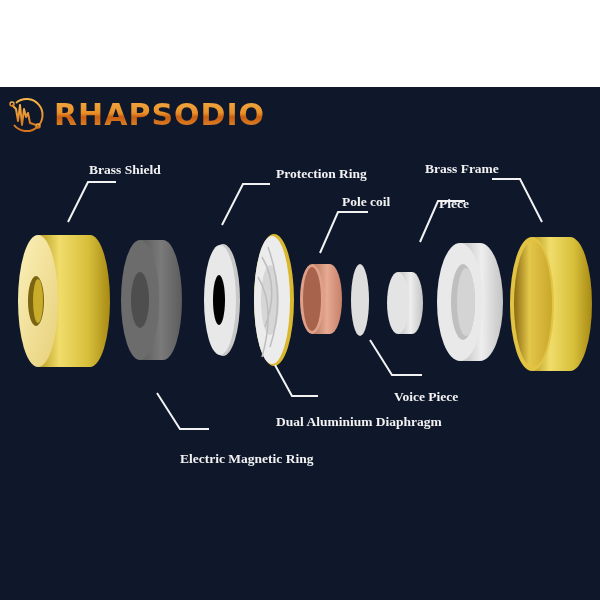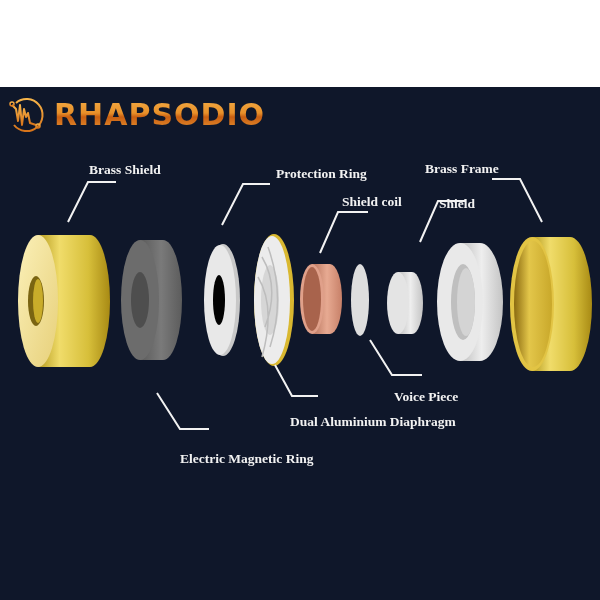--- a/index.html
+++ b/index.html
@@ -130,18 +130,18 @@
       <polyline points="542,135 520,92 492,92"></polyline>
       <polyline points="370,253 392,288 422,288"></polyline>
       <polyline points="275,278 292,309 318,309"></polyline>
       <polyline points="157,306 180,342 209,342"></polyline>
     </g>
   </svg>
 
   <span class="label" style="left:89px; top:75px;">Brass Shield</span>
   <span class="label" style="left:244px; top:79px;margin-left:32px;">Protection Ring</span>
   <span class="label" style="left:425px; top:74px;text-align:right;">Brass Frame</span>
-  <span class="label" style="left:342px; top:107px;">Shield coil</span>
-  <span class="label" style="left:439px; top:109px;">Shield</span>
+  <span class="label" style="left:342px; top:107px;">Pole coil</span>
+  <span class="label" style="left:439px; top:109px;">Piece</span>
   <span class="label" style="left:394px; top:302px;">Voice Piece</span>
-  <span class="label" style="left:290px; top:327px;">Dual Aluminium Diaphragm</span>
+  <span class="label" style="left:276px; top:327px;">Dual Aluminium Diaphragm</span>
   <span class="label" style="left:180px; top:353px;margin-top:11px;">Electric Magnetic Ring</span>
 </div>
 
 </body></html>

